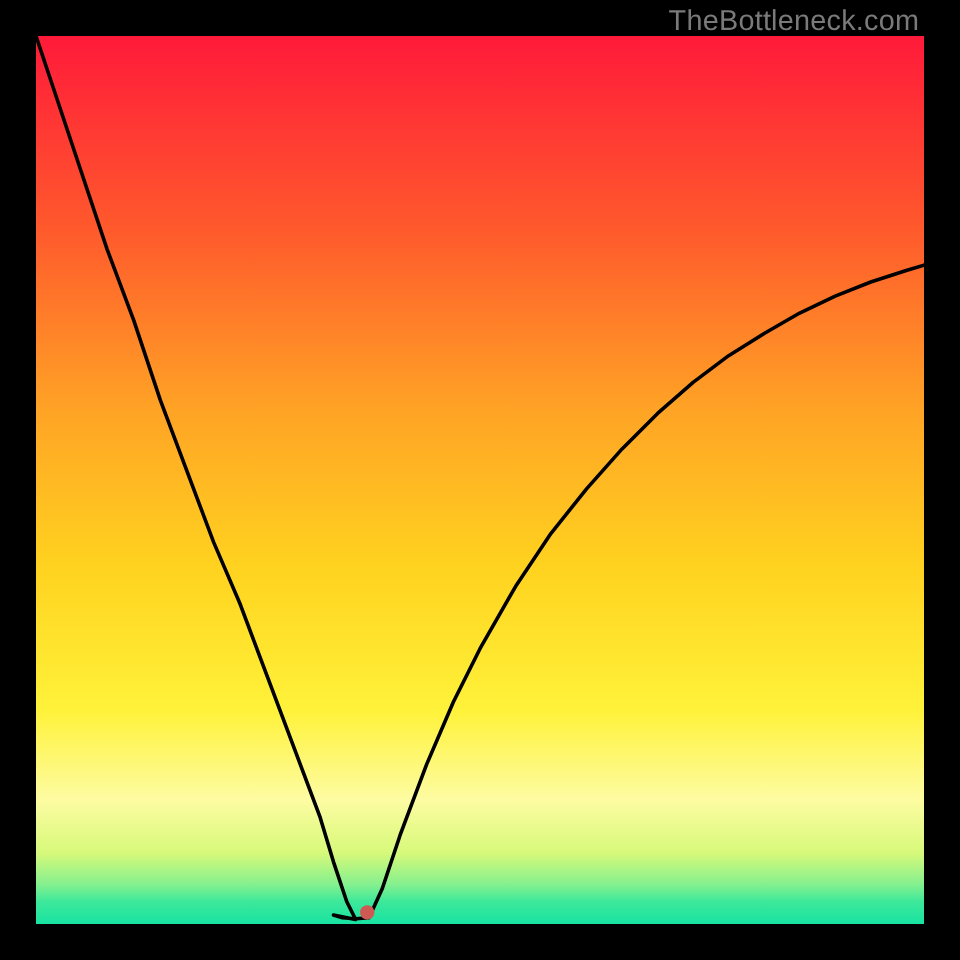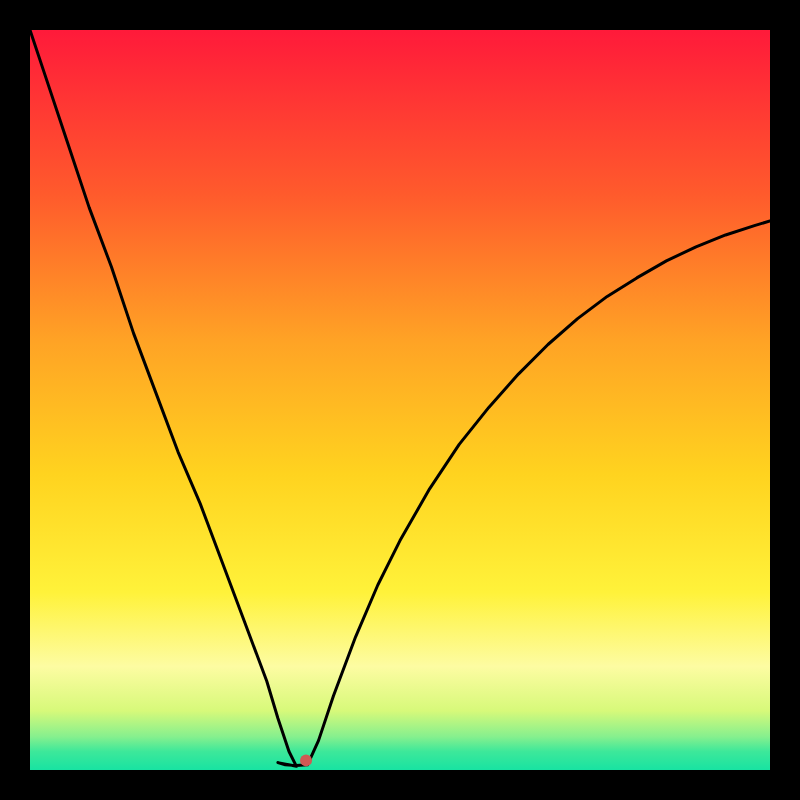--- a/index.html
+++ b/index.html
@@ -37,20 +37,21 @@
   }
   svg {
     display: block;
   }
 </style>
 </head>
 <body>
 
 <div class="frame">
 
+  <div class="watermark">TheBottleneck.com</div>
 
   <div class="plot-area">
     <svg id="chart-svg" width="740" height="740" viewBox="0 0 740 740" preserveAspectRatio="none">
       <defs>
         <linearGradient id="bg-grad" x1="0" y1="0" x2="0" y2="1">
             <stop offset="0.00%" stop-color="#ff1a3a"></stop>
             <stop offset="22.00%" stop-color="#ff5a2c"></stop>
             <stop offset="42.00%" stop-color="#ffa325"></stop>
             <stop offset="60.00%" stop-color="#ffd31f"></stop>
             <stop offset="76.00%" stop-color="#fff23a"></stop>

